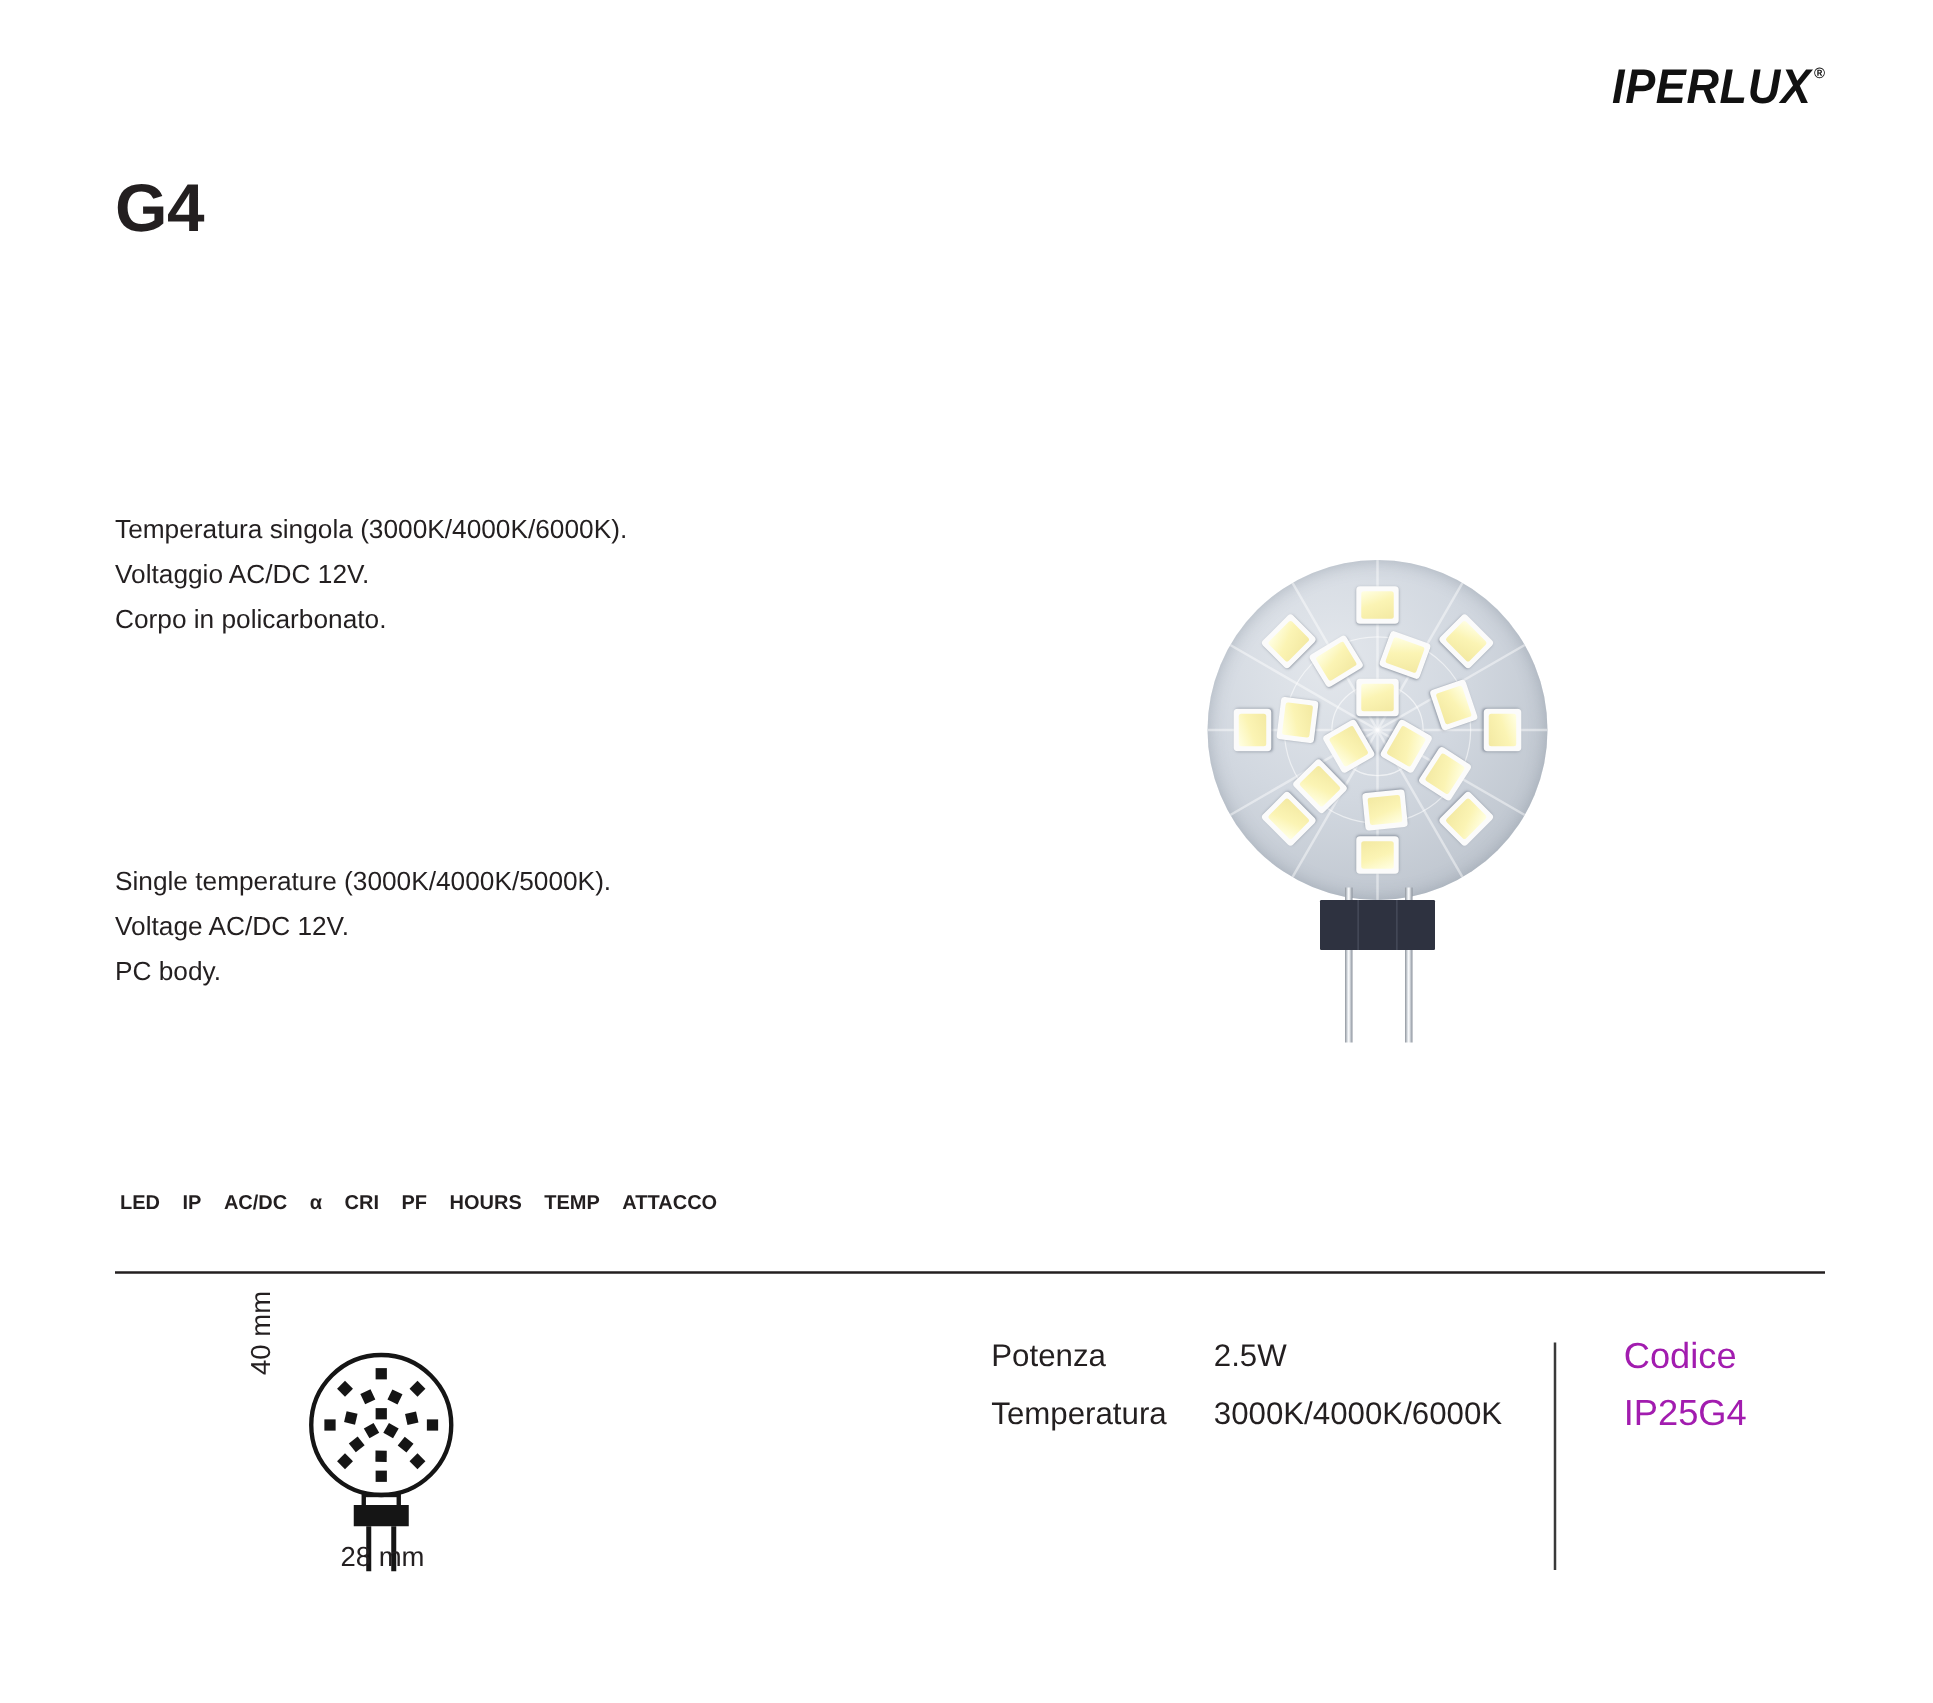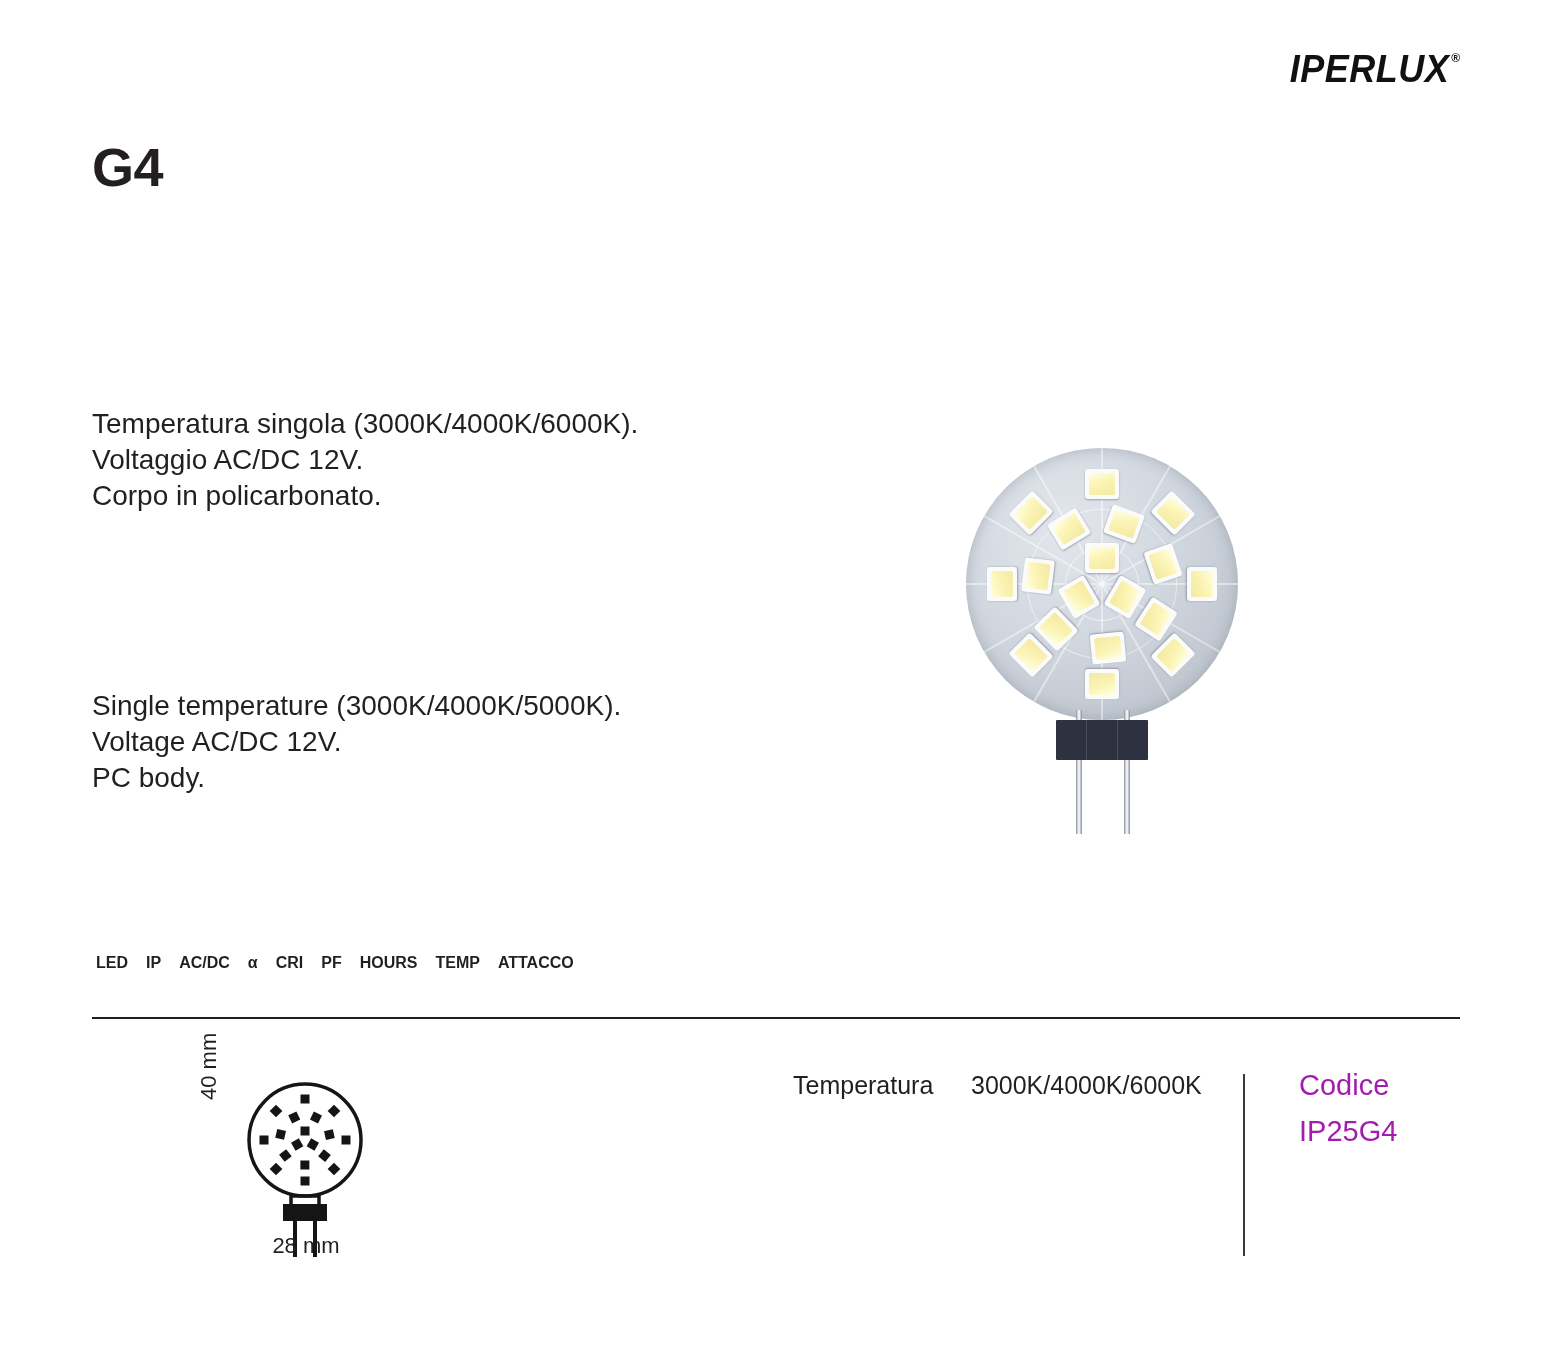--- a/index.html
+++ b/index.html
@@ -54,21 +54,21 @@
     font-weight: 700;
     color: #231f20;
     letter-spacing: -0.5px;
     line-height: 1;
   }
 
   
   .desc {
     position: absolute;
     left: 92px;
-    font-size: 28px;
+    font-size: 21px;
     line-height: 36px;
     color: #231f20;
     white-space: pre-line;
   }
   .desc-it { top: 406px; }
   .desc-en { top: 688px; }
 
   
   .product-photo {
     position: absolute;
@@ -358,20 +358,24 @@
     <rect x="88" y="143" width="4" height="36" fill="#151515"></rect>
     <rect x="108" y="143" width="4" height="36" fill="#151515"></rect>
   </svg>
 </div>
 <div class="dim-v-label">40 mm</div>
 <div class="dim-h-label">28 mm</div>
 
 <div class="spec-table">
   <table>
     <tbody>
+        <tr>
+      <td class="key">Potenza</td>
+      <td class="val">2.5W</td>
+    </tr>
     <tr>
       <td class="key">Temperatura</td>
       <td class="val">3000K/4000K/6000K</td>
     </tr>
   </tbody>
     </table>
 </div>
 
 <div class="vdivider"></div>
 

